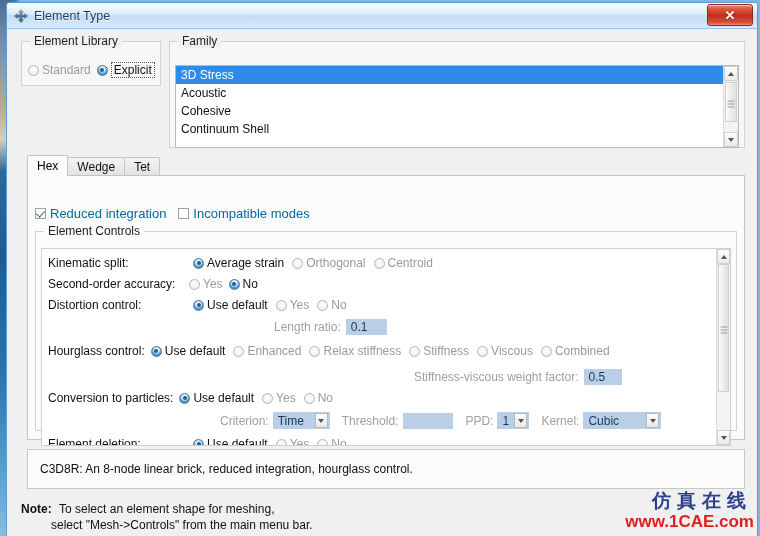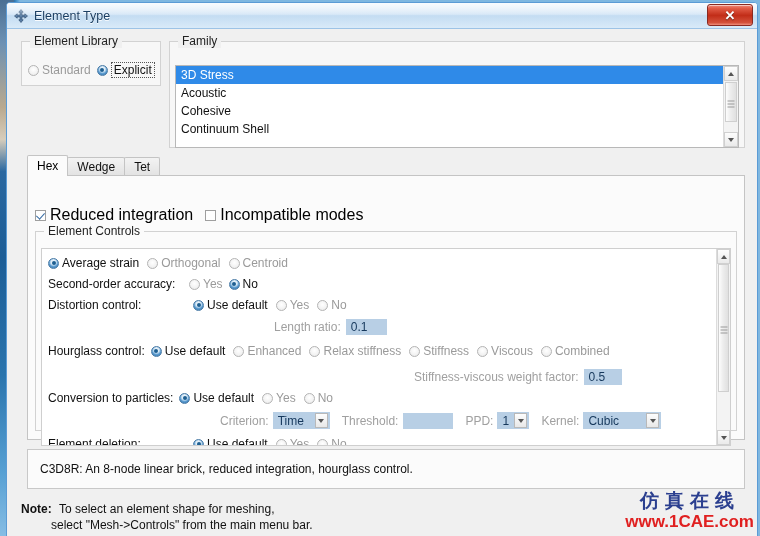--- a/index.html
+++ b/index.html
@@ -114,21 +114,21 @@
   .radio .lbl{font-size:12px;color:#111;}
   .radio.dim .lbl{color:#9a9a9a;}
   .chk .box{
     width:11px;height:11px;border:1px solid #9f9f9f;background:#fff;
     margin-right:4px;flex:0 0 auto;position:relative;box-sizing:border-box;
   }
   .chk.on .box::after{
     content:"";position:absolute;left:2px;top:0px;width:4px;height:7px;
     border:solid #3a6ea5;border-width:0 1.6px 1.6px 0;transform:rotate(42deg);
   }
-  .chk .lbl{font-size:16px;color:#000000;}
+  .chk .lbl{font-size:13px;color:#0369a1;}
 
   .focusring{border:1px dotted #555;padding:0 2px;margin-left:0px;}
 
   
   .listbox{
     position:absolute;background:#fff;border:1px solid #b8b8b8;box-sizing:border-box;
     overflow:hidden;
     margin-top:6px;
   }
   .listbox .item{
@@ -232,21 +232,21 @@
   
   .wm-center{
     position:absolute;left:335px;top:243px;
     font-size:42px;font-weight:bold;letter-spacing:2px;
     color:#eef1f4;
     font-family:"Liberation Sans", sans-serif;
     pointer-events:none;user-select:none;
     white-space:nowrap;
   }
   .wm-cn{
-    position:absolute;right:20px;top:488px;
+    position:absolute;right:8px;top:488px;
     font-size:19px;font-weight:bold;letter-spacing:6px;
     color:#2b3f8f;white-space:nowrap;pointer-events:none;user-select:none;
     font-family:"DejaVu Sans", sans-serif;
   }
   .wm-url{
     position:absolute;right:6px;top:512px;
     font-size:17px;font-weight:bold;color:#e02020;white-space:nowrap;
     pointer-events:none;user-select:none;
     font-family:"Liberation Sans", sans-serif;
   }
@@ -337,20 +337,21 @@
         </span>
       </div>
 
       <div class="groupbox" style="left:28px;top:202px;width:702px;height:200px;background:transparent;border-color:#d2d2d2;">
         <span class="gb-title" style="background:#fbfbfb;">Element Controls</span>
       </div>
 
       <div id="ctrl-area" style="left:34px;top:219px;width:690px;height:198px;">
 
         <div class="ctrl-row" style="left:6px;top:7px;">
+          <span class="ctrl-label" style="width:145px;display:inline-block;">Kinematic split:</span>
           <span class="radio on">
             <span class="dot"></span>
             <span class="lbl">Average strain</span>
           </span>
           <span class="gap" style="width:8px;"></span>
           <span class="radio dim">
             <span class="dot"></span>
             <span class="lbl">Orthogonal</span>
           </span>
           <span class="gap" style="width:8px;"></span>

